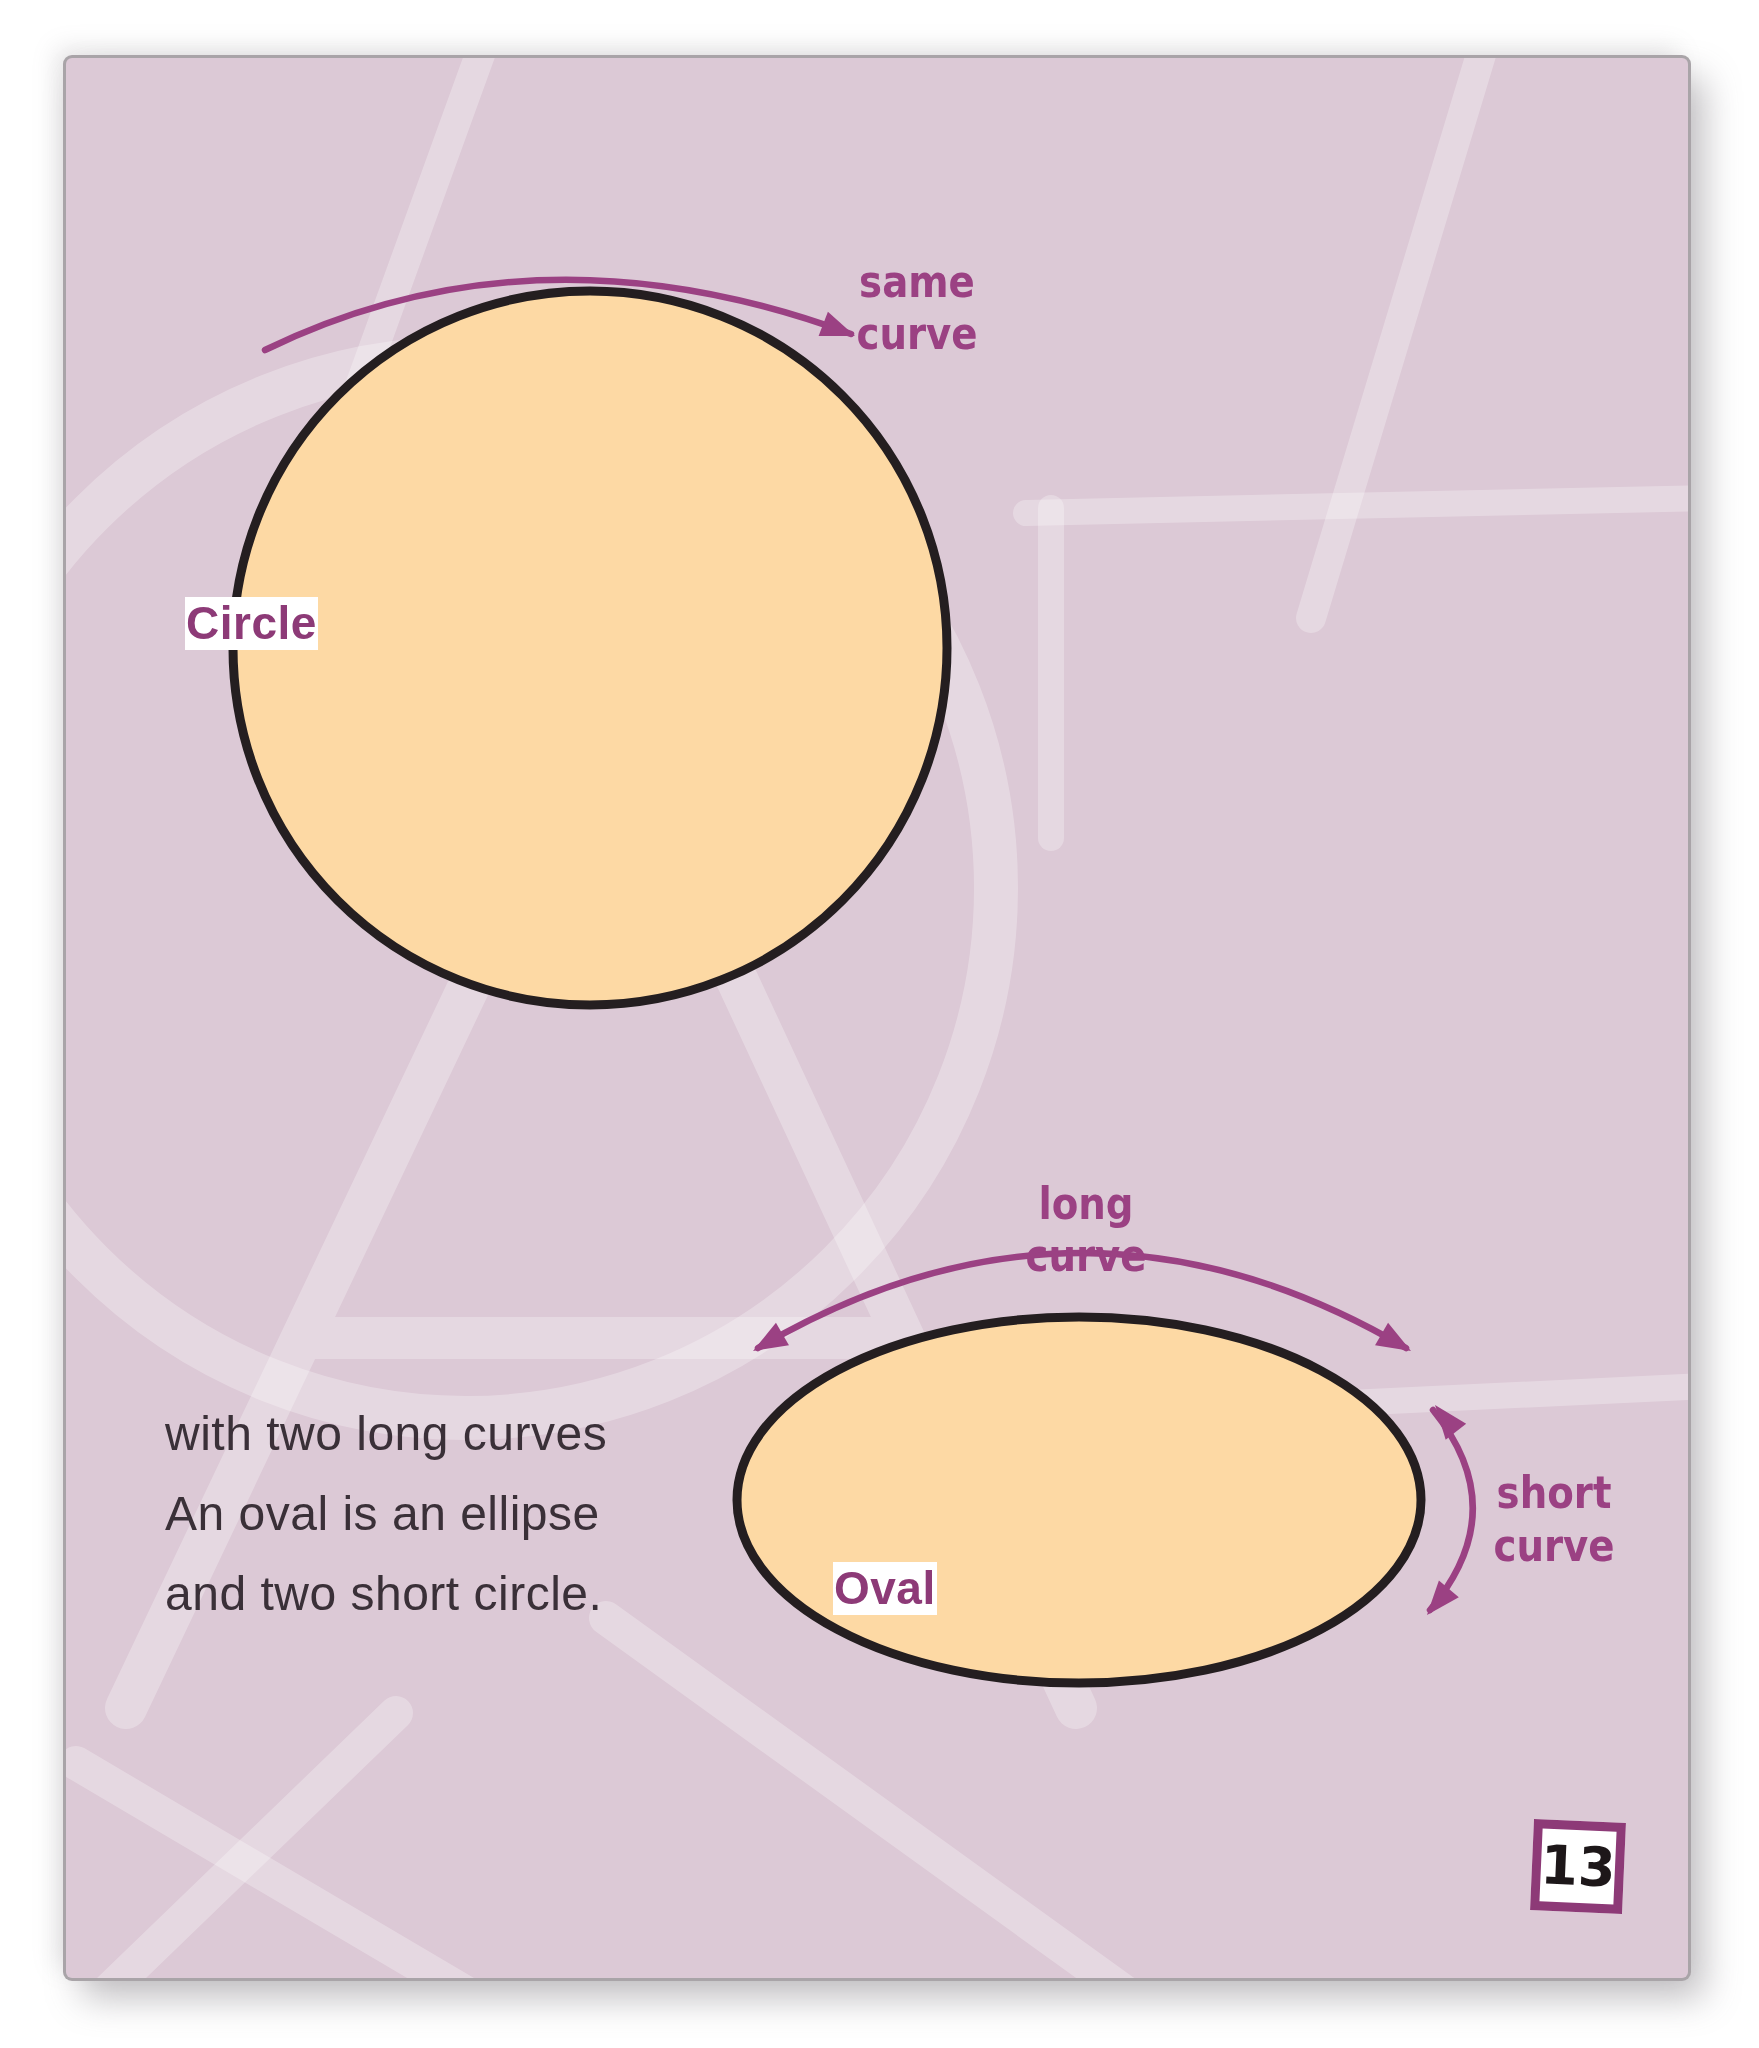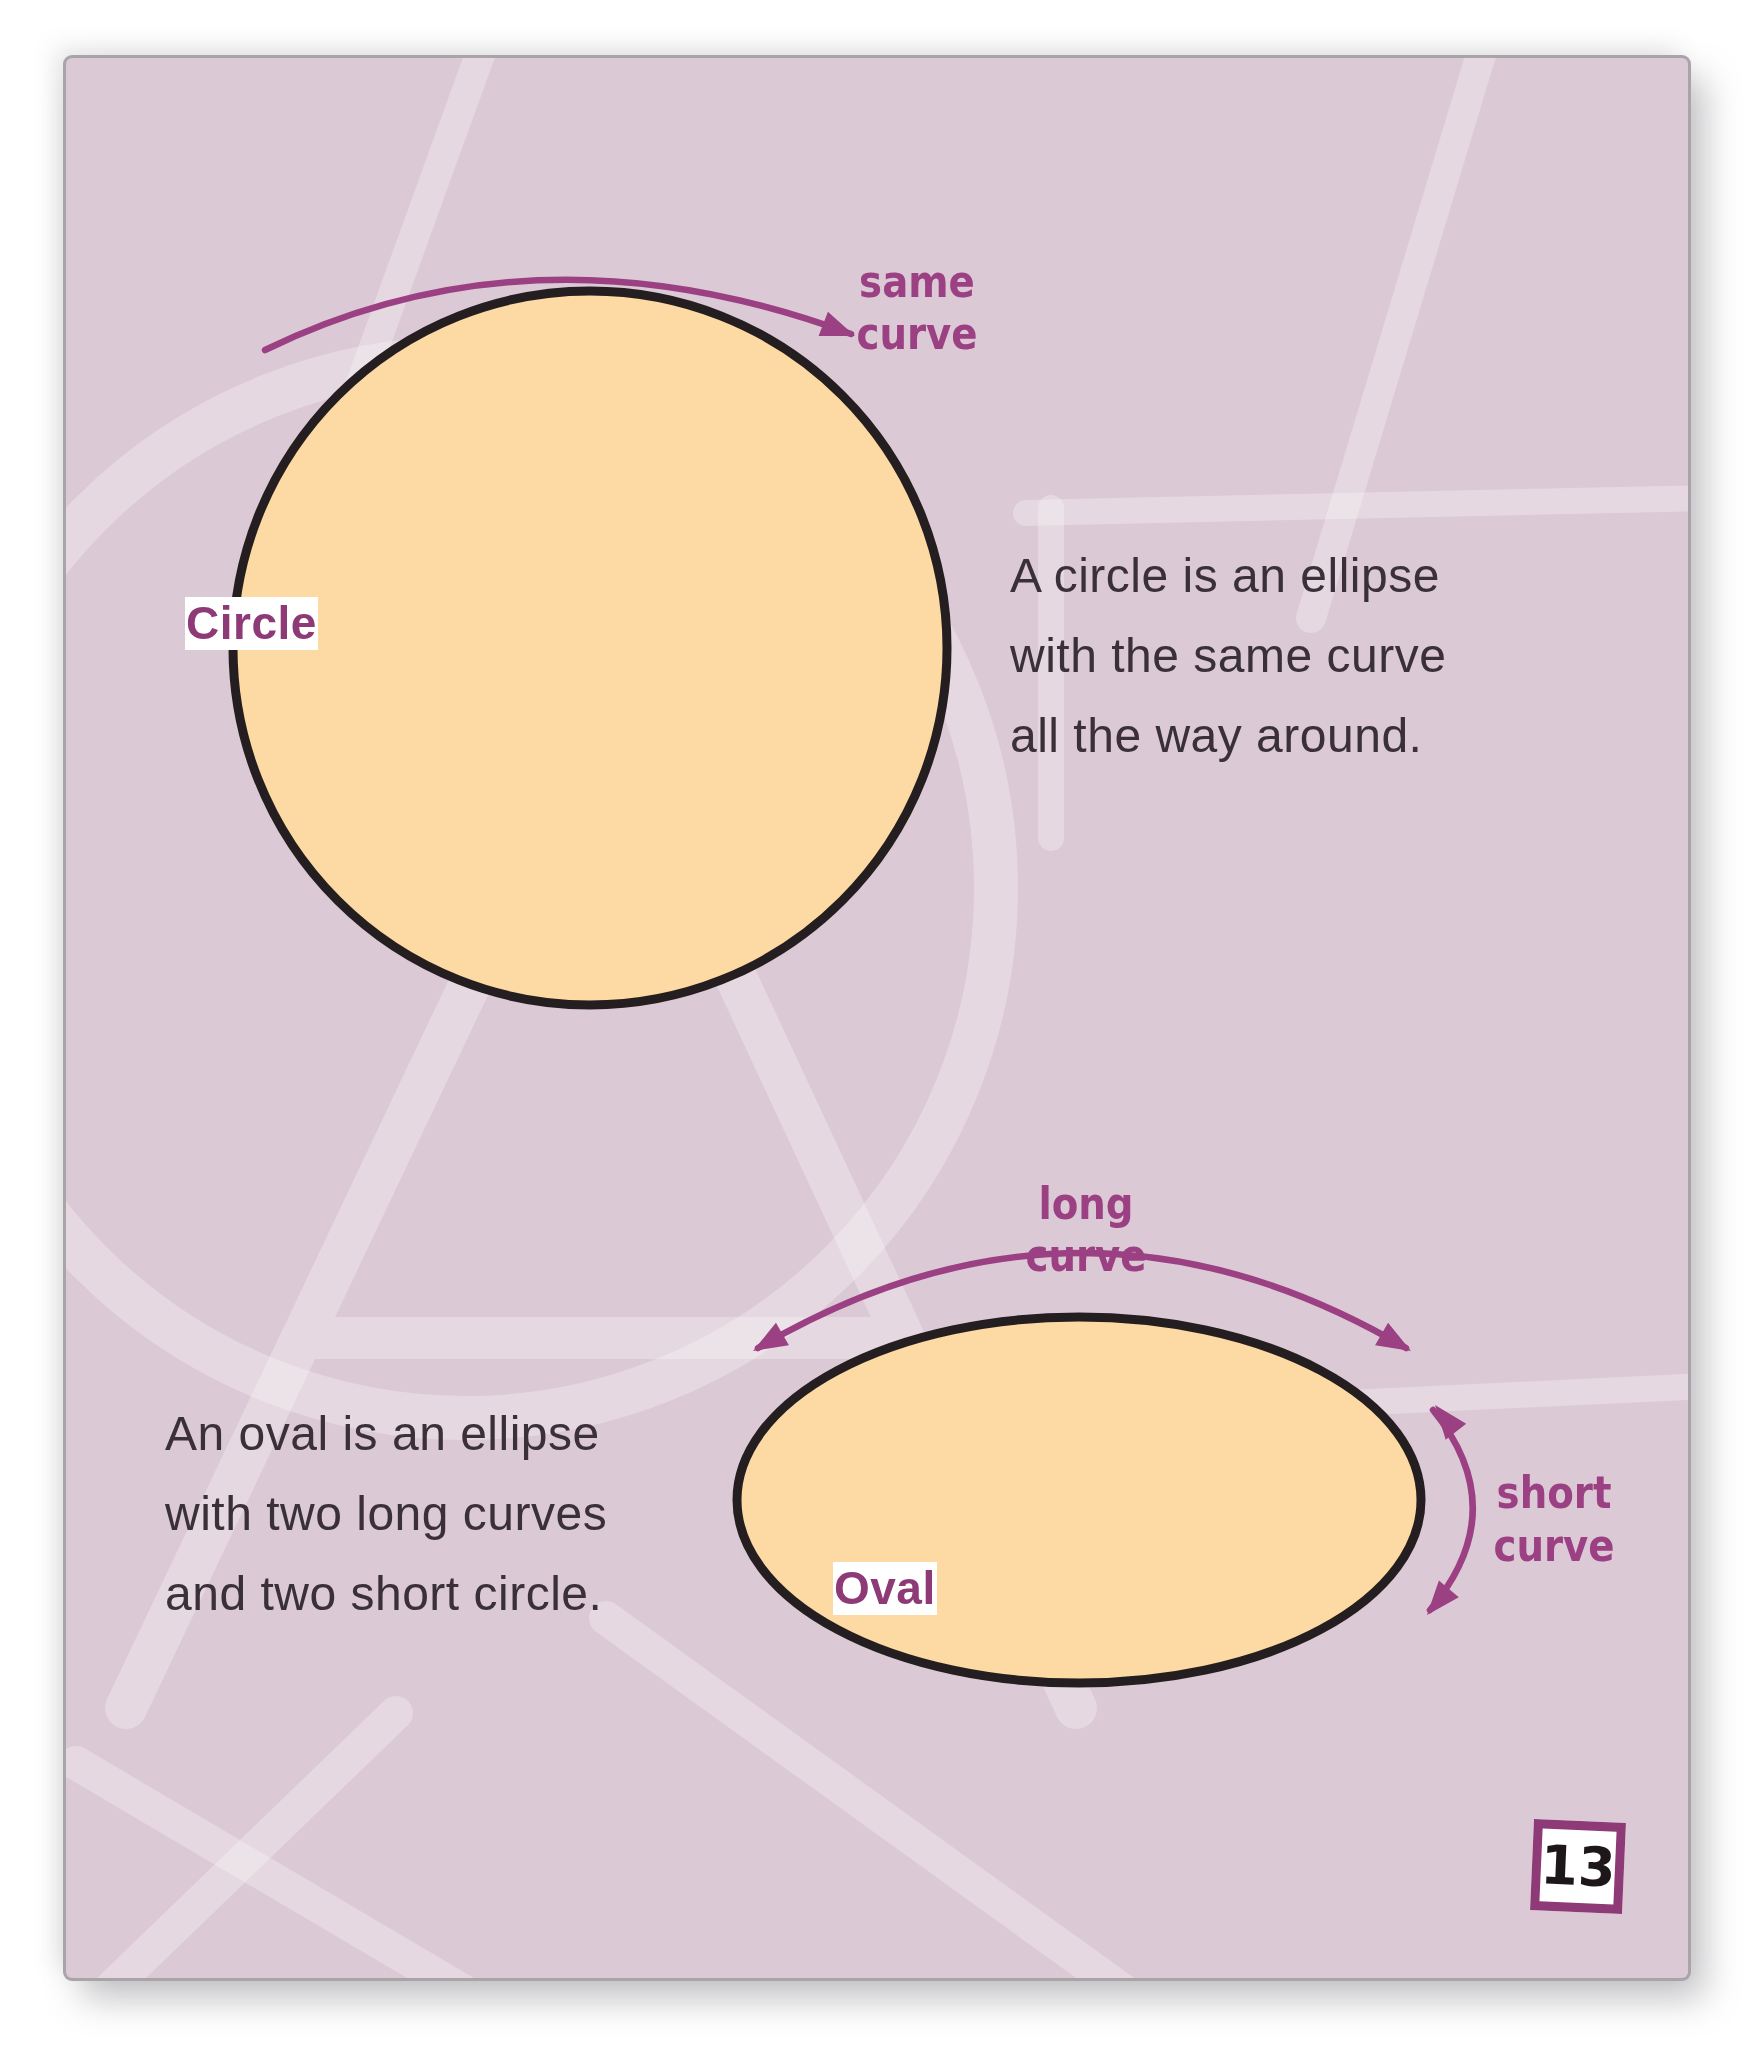--- a/index.html
+++ b/index.html
@@ -108,29 +108,24 @@
 
     <div class="script" style="left:1398px; top:1408px; width:180px; font-size:44px; line-height:53px;">
       <span>short</span>
       <span>curve</span>
     </div>
 
     <div class="shape-label" style="left:119px; top:539px;">Circle</div>
 
     <div class="shape-label" style="left:767px; top:1504px;">Oval</div>
 
-    <div class="body-text" style="left:944px; top:478px; width:600px;">
-      <span>A circle is an ellipse</span>
-      <span>with the same curve</span>
-      <span>all the way around.</span>
-    </div>
 
     <div class="body-text" style="left:99px; top:1336px; width:640px;">
+      <span>with two long curves</span>
       <span>An oval is an ellipse</span>
-      <span>with two long curves</span>
       <span>and two short circle.</span>
     </div>
 
     <div class="page-num">
       <span>13</span>
     </div>
 
   </div>
 </div>
 

